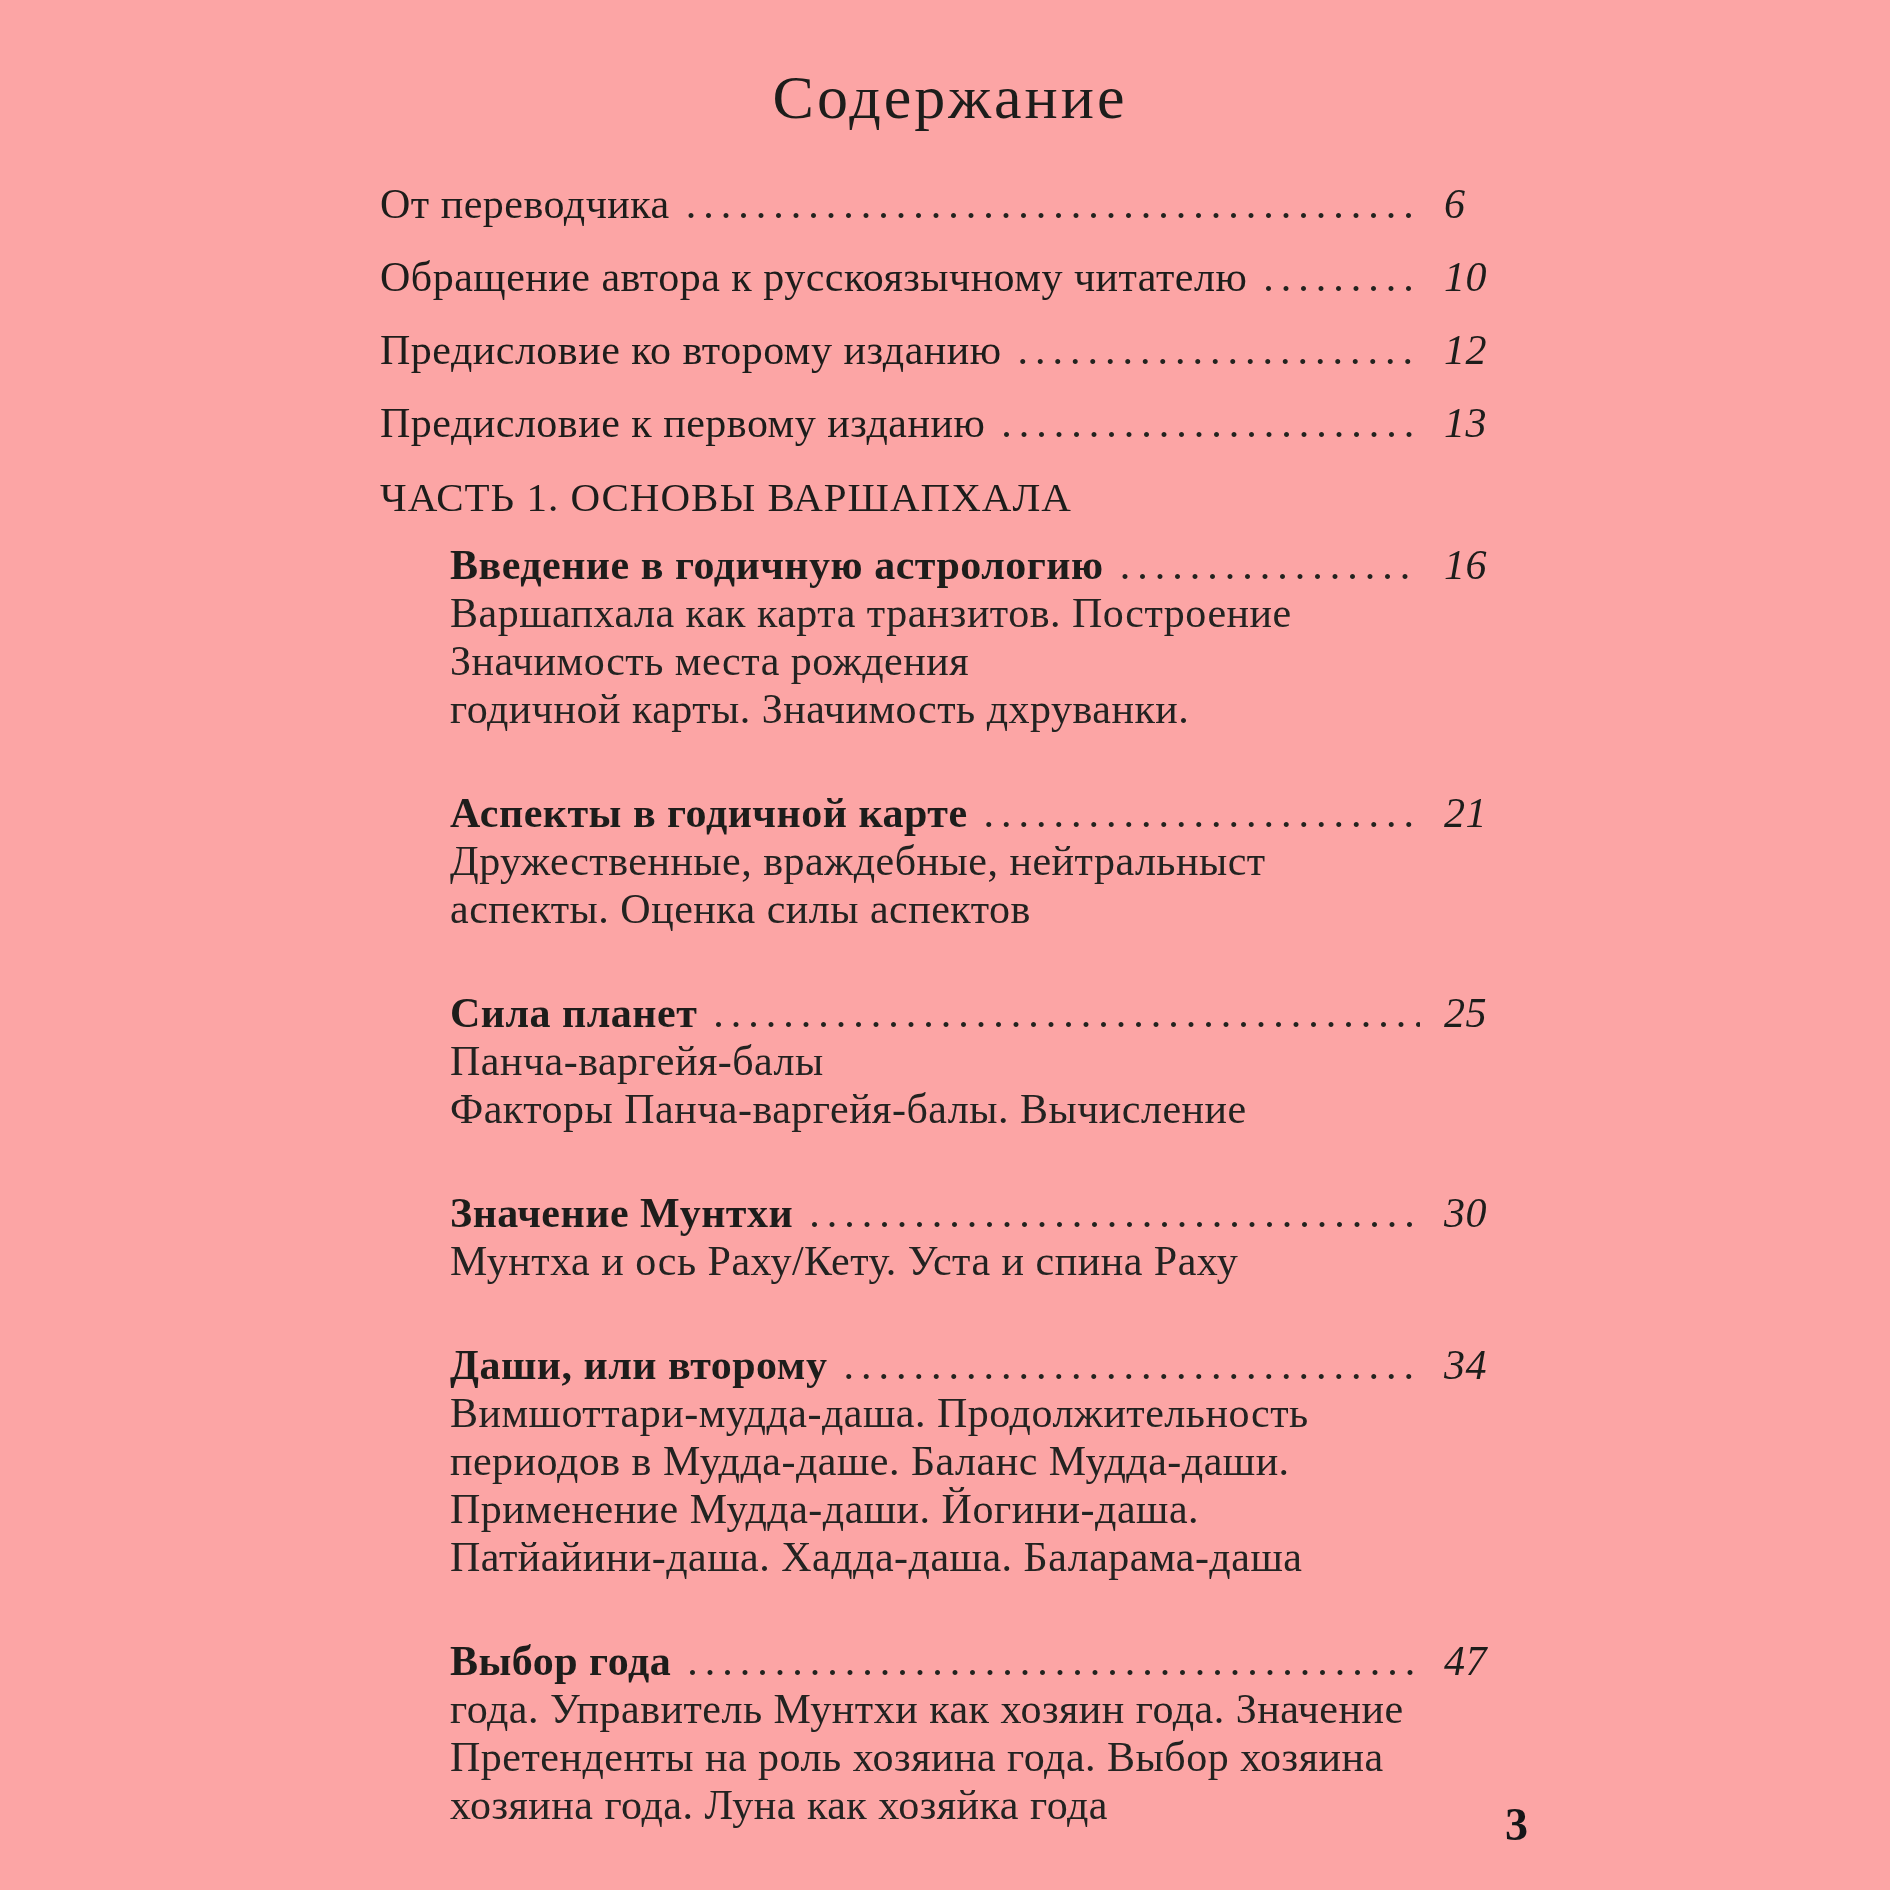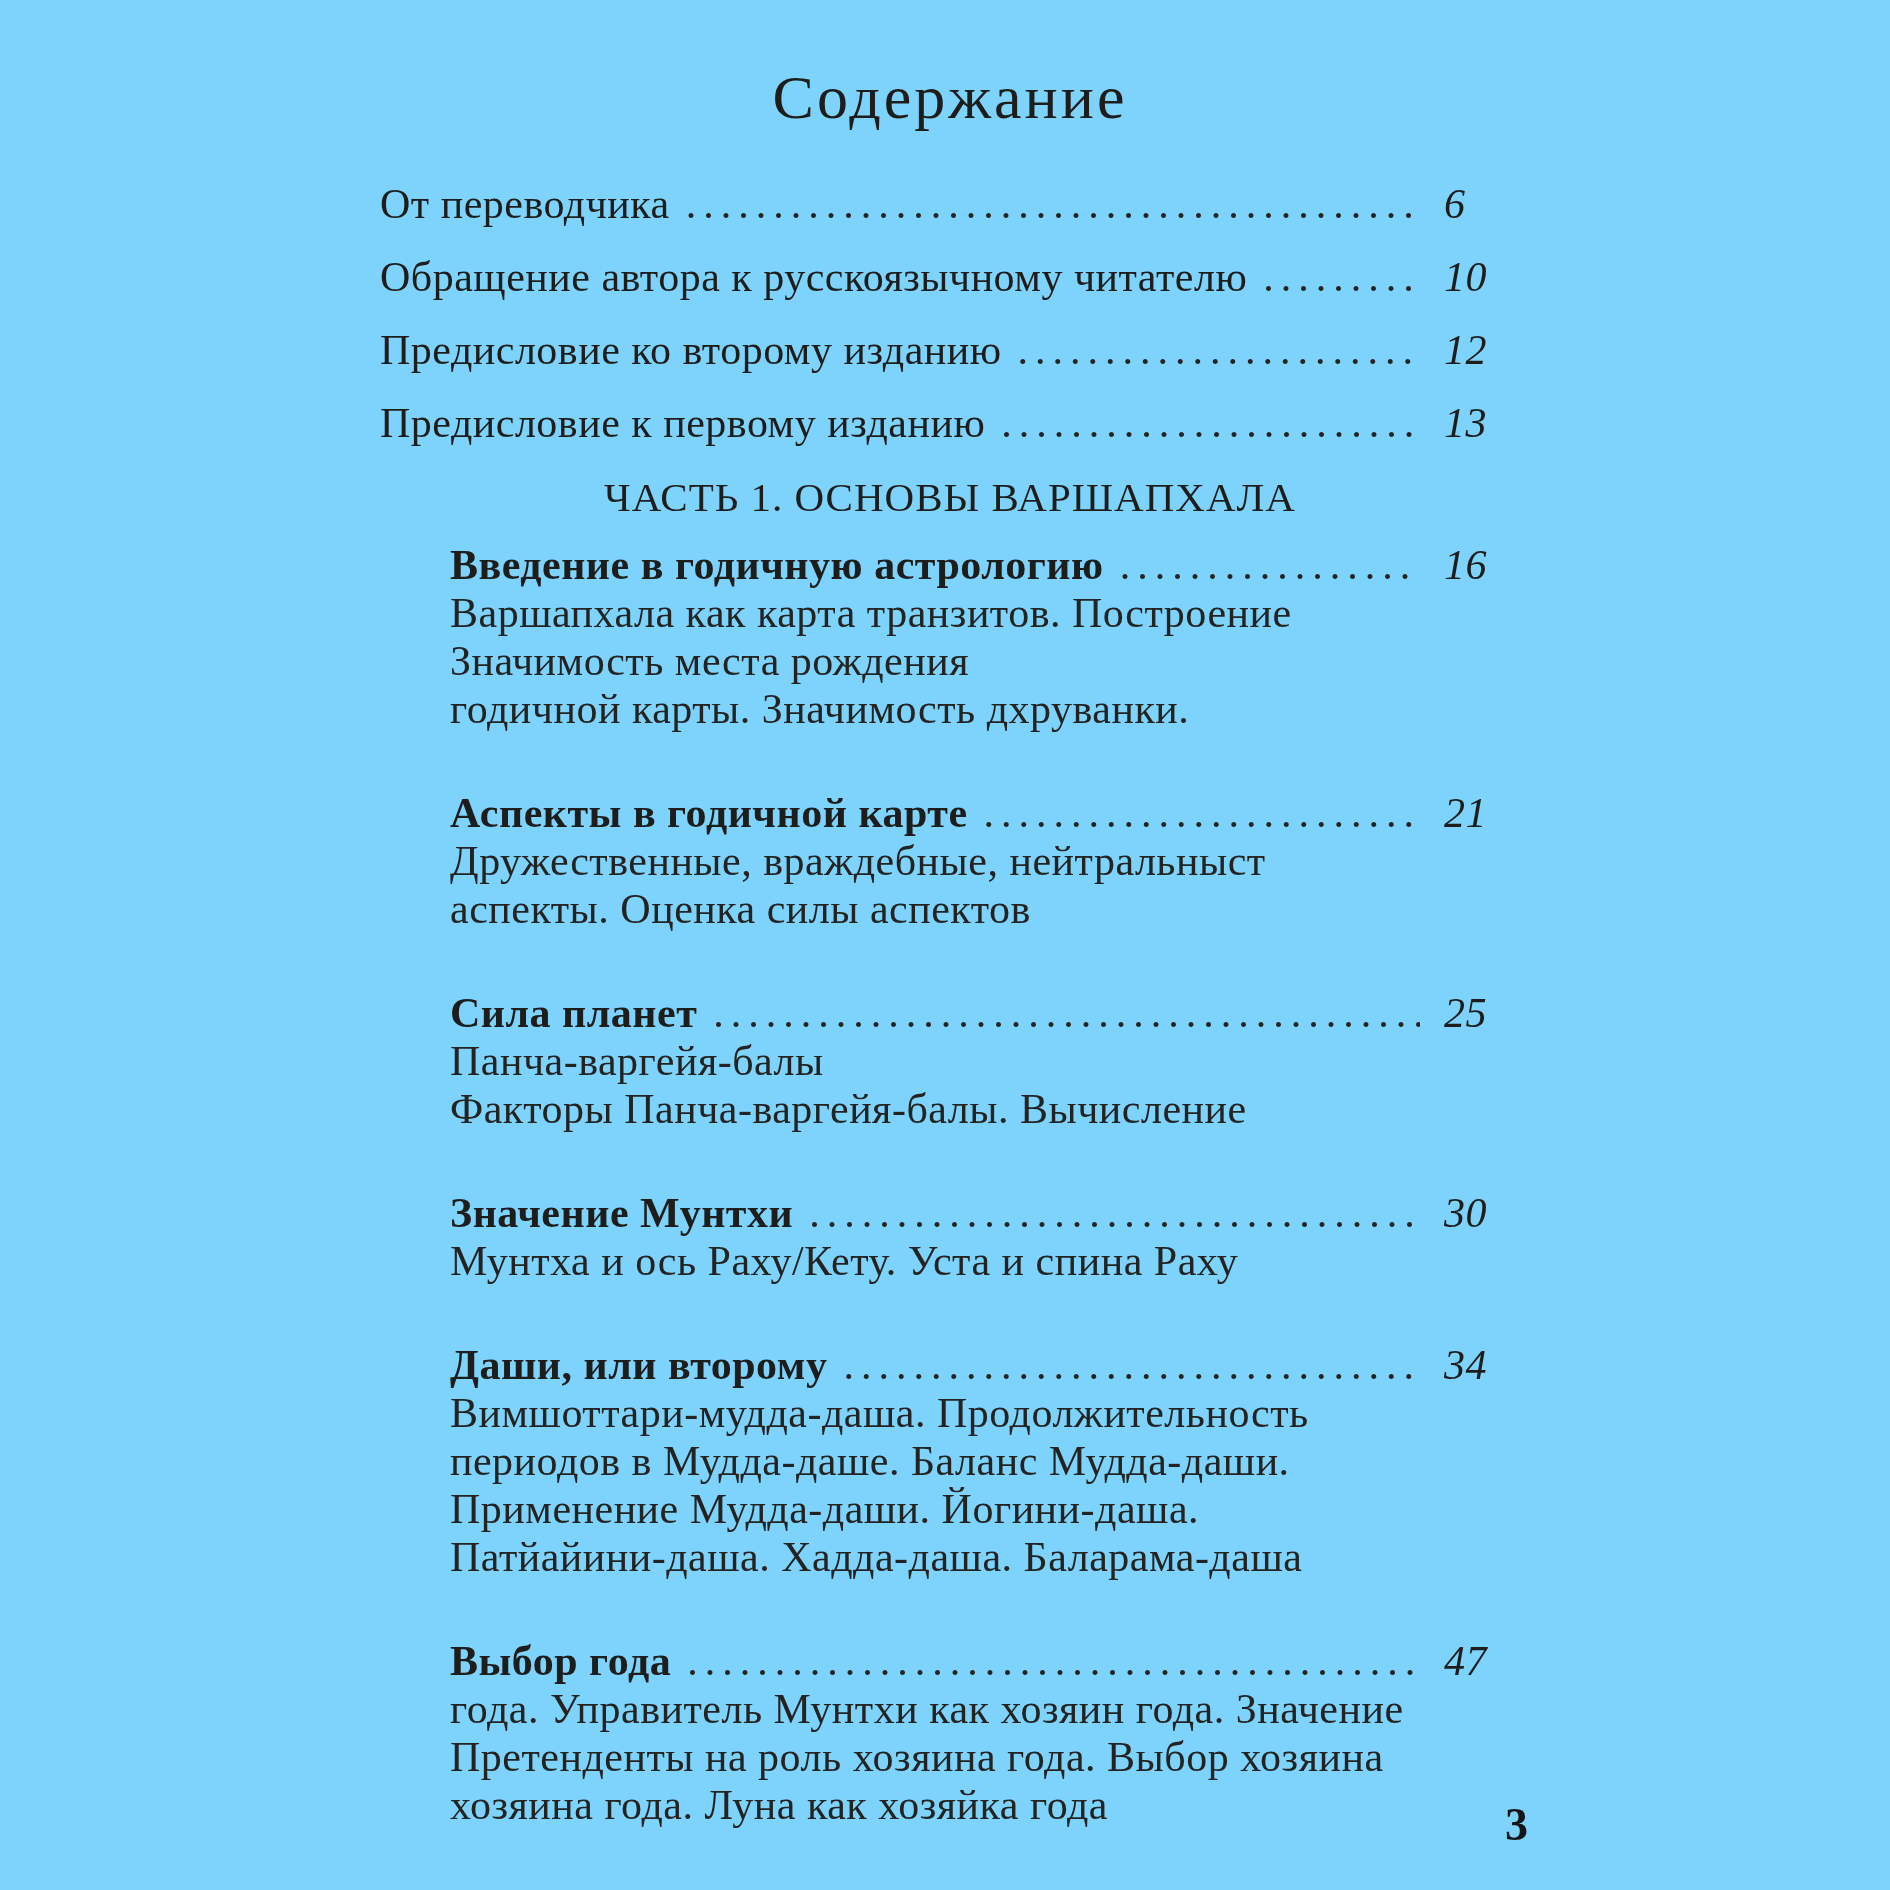--- a/index.html
+++ b/index.html
@@ -5,21 +5,21 @@
   html,body { margin:0; padding:0; }
   body {
     width:1890px; height:1890px;
     background:#ffffff;
     font-family:"Liberation Serif", serif;
   }
   .page {
     position:relative;
     width:1890px; height:1890px;
     box-sizing:border-box;
-    background:#7dd3fc;
+    background:#fca5a5;
     color:#1d1d1b;
     padding:55px 370px 0 380px;
     overflow:hidden;
   }
   .title {
     text-align:center;
     font-size:62px;
     line-height:85px;
     letter-spacing:3px;
     margin-bottom:38px;
@@ -52,21 +52,20 @@
     padding-left:20px;
     font-style:italic;
     font-size:42px;
     white-space:nowrap;
   }
   .part-heading {
     font-size:41px;
     line-height:52px;
     letter-spacing:1px;
     margin-top:22px;
-    text-align:center;
   }
   .section {
     margin-left:70px;
     margin-top:56px;
   }
   .section.first { margin-top:18px; }
   .section .row {
     line-height:48px;
     margin-bottom:0;
   }

